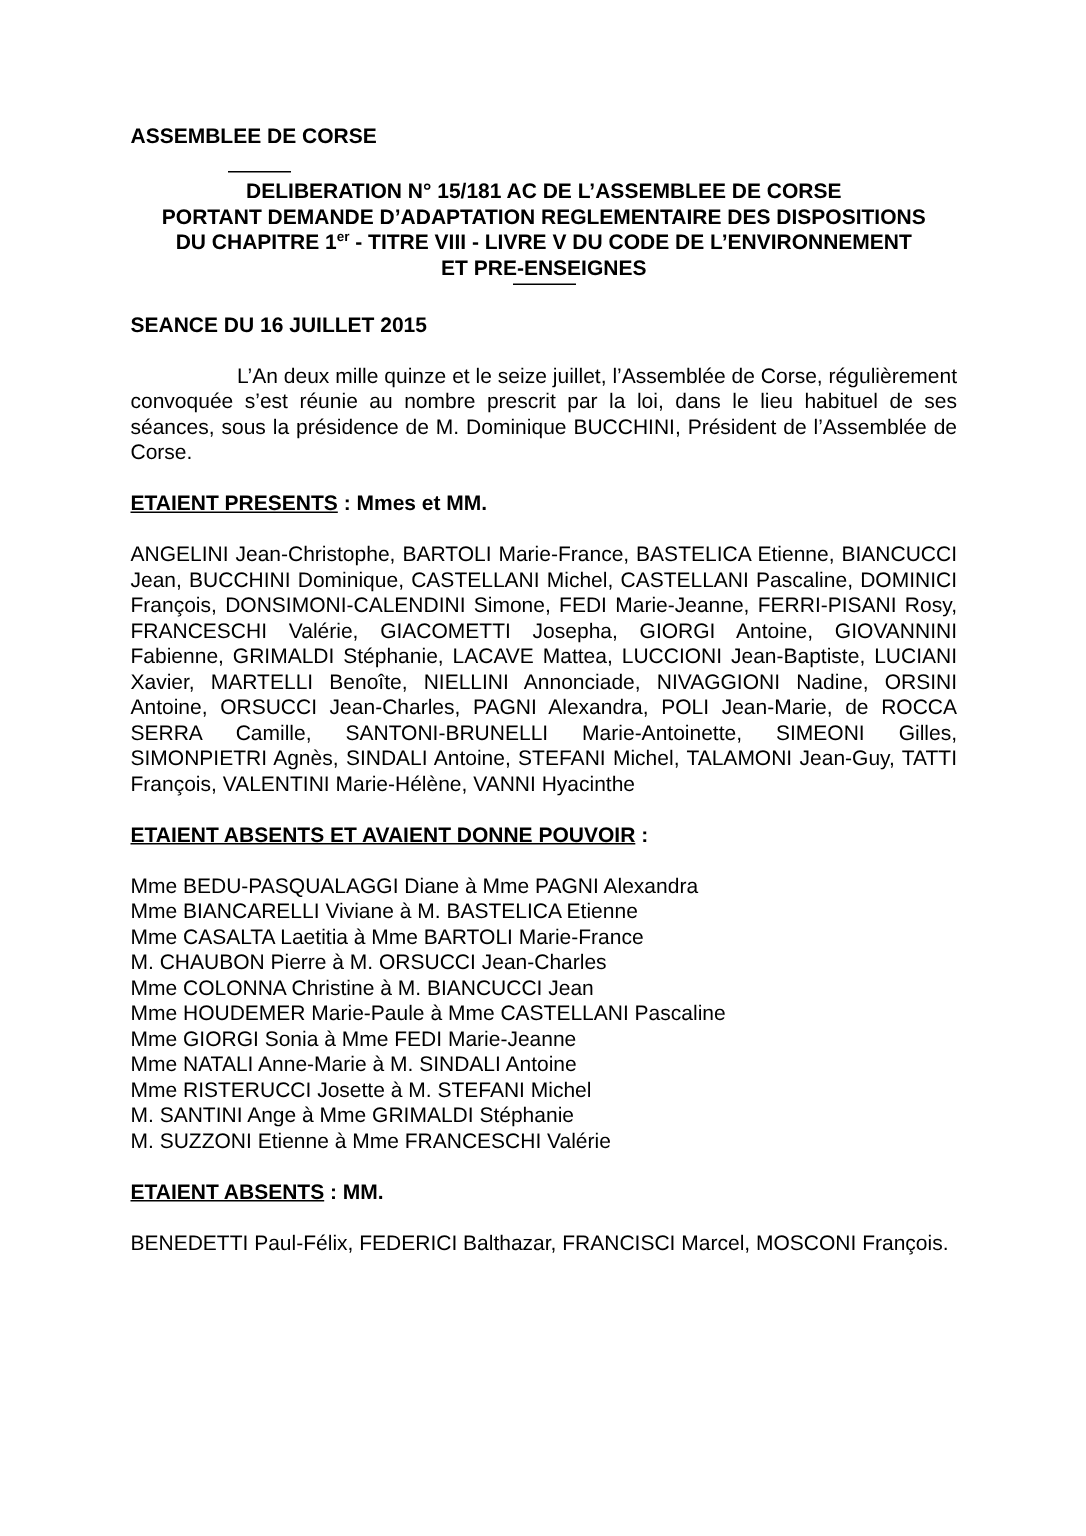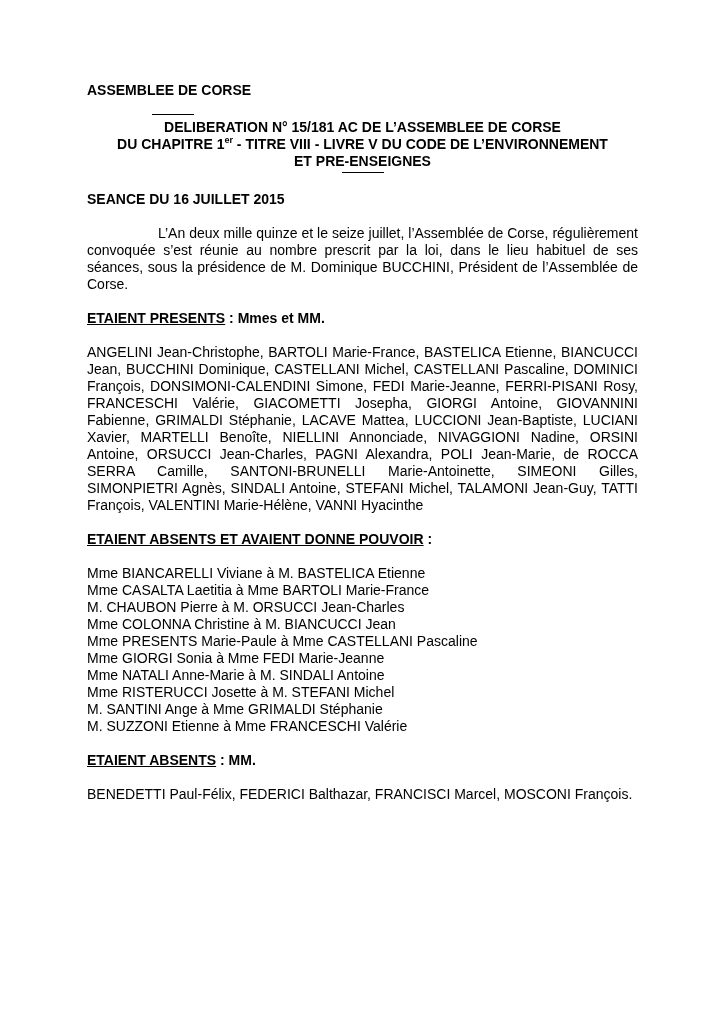--- a/index.html
+++ b/index.html
@@ -80,41 +80,43 @@
 </head>
 <body>
 
 <div class="page">
 
   <div class="org-title">ASSEMBLEE DE CORSE</div>
   <div class="sep sep-left"></div>
 
   <div class="title-block">
     <div>DELIBERATION N° 15/181 AC DE L’ASSEMBLEE DE CORSE</div>
+    <div>PORTANT DEMANDE D’ADAPTATION REGLEMENTAIRE DES DISPOSITIONS</div>
     <div><span>DU CHAPITRE 1</span><sup>er</sup><span> - TITRE VIII - LIVRE V DU CODE DE L’ENVIRONNEMENT</span></div>
     <div>ET PRE-ENSEIGNES</div>
   </div>
   <div class="sep sep-center"></div>
 
   <div class="seance">SEANCE DU 16 JUILLET 2015</div>
 
   <p class="intro" style="margin-bottom:0">L’An deux mille quinze et le seize juillet, l’Assemblée de Corse, régulièrement convoquée s’est réunie au nombre prescrit par la loi, dans le lieu habituel de ses séances, sous la présidence de M. Dominique BUCCHINI, Président de l’Assemblée de Corse.</p>
 
   <div class="section-heading"><span class="u">ETAIENT PRESENTS</span><span> : Mmes et MM.</span></div>
 
   <div class="justify">ANGELINI Jean-Christophe, BARTOLI Marie-France, BASTELICA Etienne, BIANCUCCI Jean, BUCCHINI Dominique, CASTELLANI Michel, CASTELLANI Pascaline, DOMINICI François, DONSIMONI-CALENDINI Simone, FEDI Marie-Jeanne, FERRI-PISANI Rosy, FRANCESCHI Valérie, GIACOMETTI Josepha, GIORGI Antoine, GIOVANNINI Fabienne, GRIMALDI Stéphanie, LACAVE Mattea, LUCCIONI Jean-Baptiste, LUCIANI Xavier, MARTELLI Benoîte, NIELLINI Annonciade, NIVAGGIONI Nadine, ORSINI Antoine, ORSUCCI Jean-Charles, PAGNI Alexandra, POLI Jean-Marie, de ROCCA SERRA Camille, SANTONI-BRUNELLI Marie-Antoinette, SIMEONI Gilles, SIMONPIETRI Agnès, SINDALI Antoine, STEFANI Michel, TALAMONI Jean-Guy, TATTI François, VALENTINI Marie-Hélène, VANNI Hyacinthe</div>
 
   <div class="section-heading"><span class="u">ETAIENT ABSENTS ET AVAIENT DONNE POUVOIR</span><span> :</span></div>
 
   <div class="list">
+    <div>Mme BEDU-PASQUALAGGI Diane à Mme PAGNI Alexandra</div>
     <div>Mme BIANCARELLI Viviane à M. BASTELICA Etienne</div>
     <div>Mme CASALTA Laetitia à Mme BARTOLI Marie-France</div>
     <div>M. CHAUBON Pierre à M. ORSUCCI Jean-Charles</div>
     <div>Mme COLONNA Christine à M. BIANCUCCI Jean</div>
-    <div>Mme PRESENTS Marie-Paule à Mme CASTELLANI Pascaline</div>
+    <div>Mme HOUDEMER Marie-Paule à Mme CASTELLANI Pascaline</div>
     <div>Mme GIORGI Sonia à Mme FEDI Marie-Jeanne</div>
     <div>Mme NATALI Anne-Marie à M. SINDALI Antoine</div>
     <div>Mme RISTERUCCI Josette à M. STEFANI Michel</div>
     <div>M. SANTINI Ange à Mme GRIMALDI Stéphanie</div>
     <div>M. SUZZONI Etienne à Mme FRANCESCHI Valérie</div>
   </div>
 
   <div class="section-heading"><span class="u">ETAIENT ABSENTS</span><span> : MM.</span></div>
 
   <div class="justify">BENEDETTI Paul-Félix, FEDERICI Balthazar, FRANCISCI Marcel, MOSCONI François.</div>

